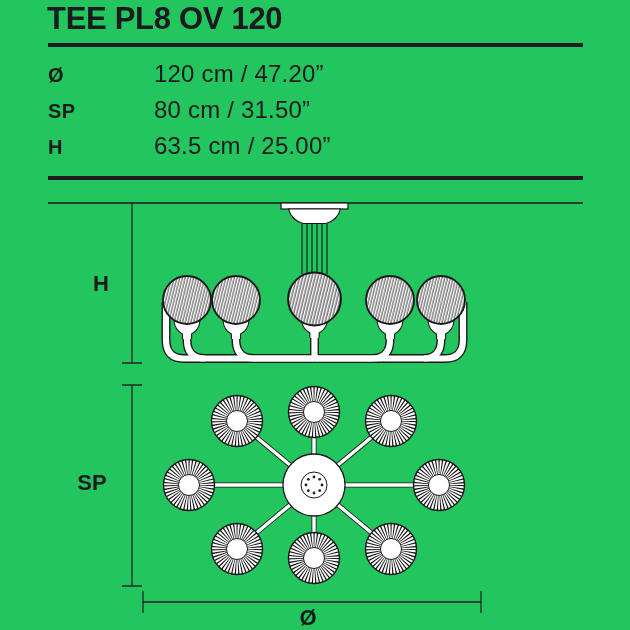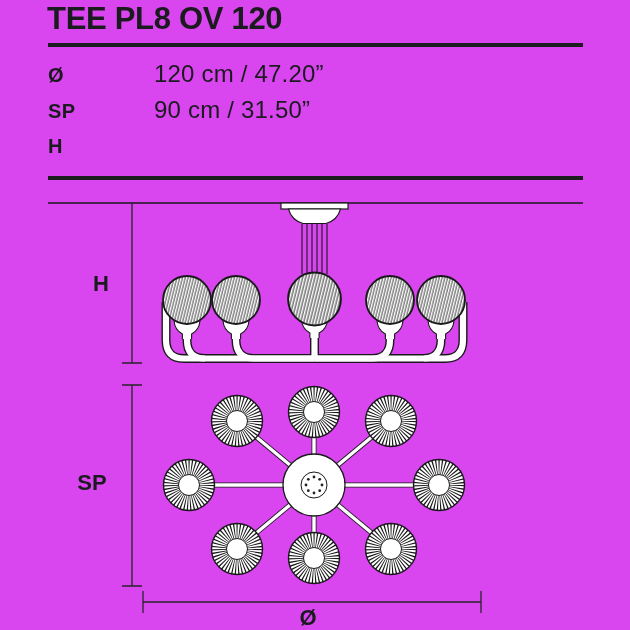--- a/index.html
+++ b/index.html
@@ -1,17 +1,17 @@
 <!DOCTYPE html>
 <html><head>
 <meta charset="utf-8">
 <style>
   html,body{margin:0;padding:0;background:#ffffff;}
   .page{
-    position:relative;width:630px;height:630px;background:#d946ef;overflow:hidden;
+    position:relative;width:630px;height:630px;background:#22c55e;overflow:hidden;
     font-family:"Liberation Sans",sans-serif;color:#1b1b1f;
   }
   .title{
     position:absolute;left:47px;top:2px;font-size:31px;line-height:34px;
     font-weight:700;letter-spacing:-0.3px;color:#1b1b1f;white-space:nowrap;
   }
   .rule{position:absolute;left:48px;width:535px;height:4px;background:#1d1d1f;}
   .rule-1{top:43px;}
   .rule-2{top:176px;}
   .spec-row{
@@ -37,24 +37,25 @@
 
   <div class="title">TEE PL8 OV 120</div>
   <div class="rule rule-1"></div>
 
   <div class="spec-row r0">
     <span class="spec-label">Ø</span>
     <span class="spec-value">120 cm / 47.20”</span>
   </div>
   <div class="spec-row r1">
     <span class="spec-label">SP</span>
-    <span class="spec-value">90 cm / 31.50”</span>
+    <span class="spec-value">80 cm / 31.50”</span>
   </div>
   <div class="spec-row r2">
     <span class="spec-label">H</span>
+    <span class="spec-value">63.5 cm / 25.00”</span>
   </div>
 
   <div class="rule rule-2"></div>
 
   <svg class="drawing" viewBox="0 0 630 630">
     <defs>
       <pattern id="hatch" patternUnits="userSpaceOnUse" width="2.7" height="10" patternTransform="rotate(14)">
         <line x1="1" y1="-1" x2="1" y2="11" stroke="#19191b" stroke-width="0.85"></line>
       </pattern>
 

